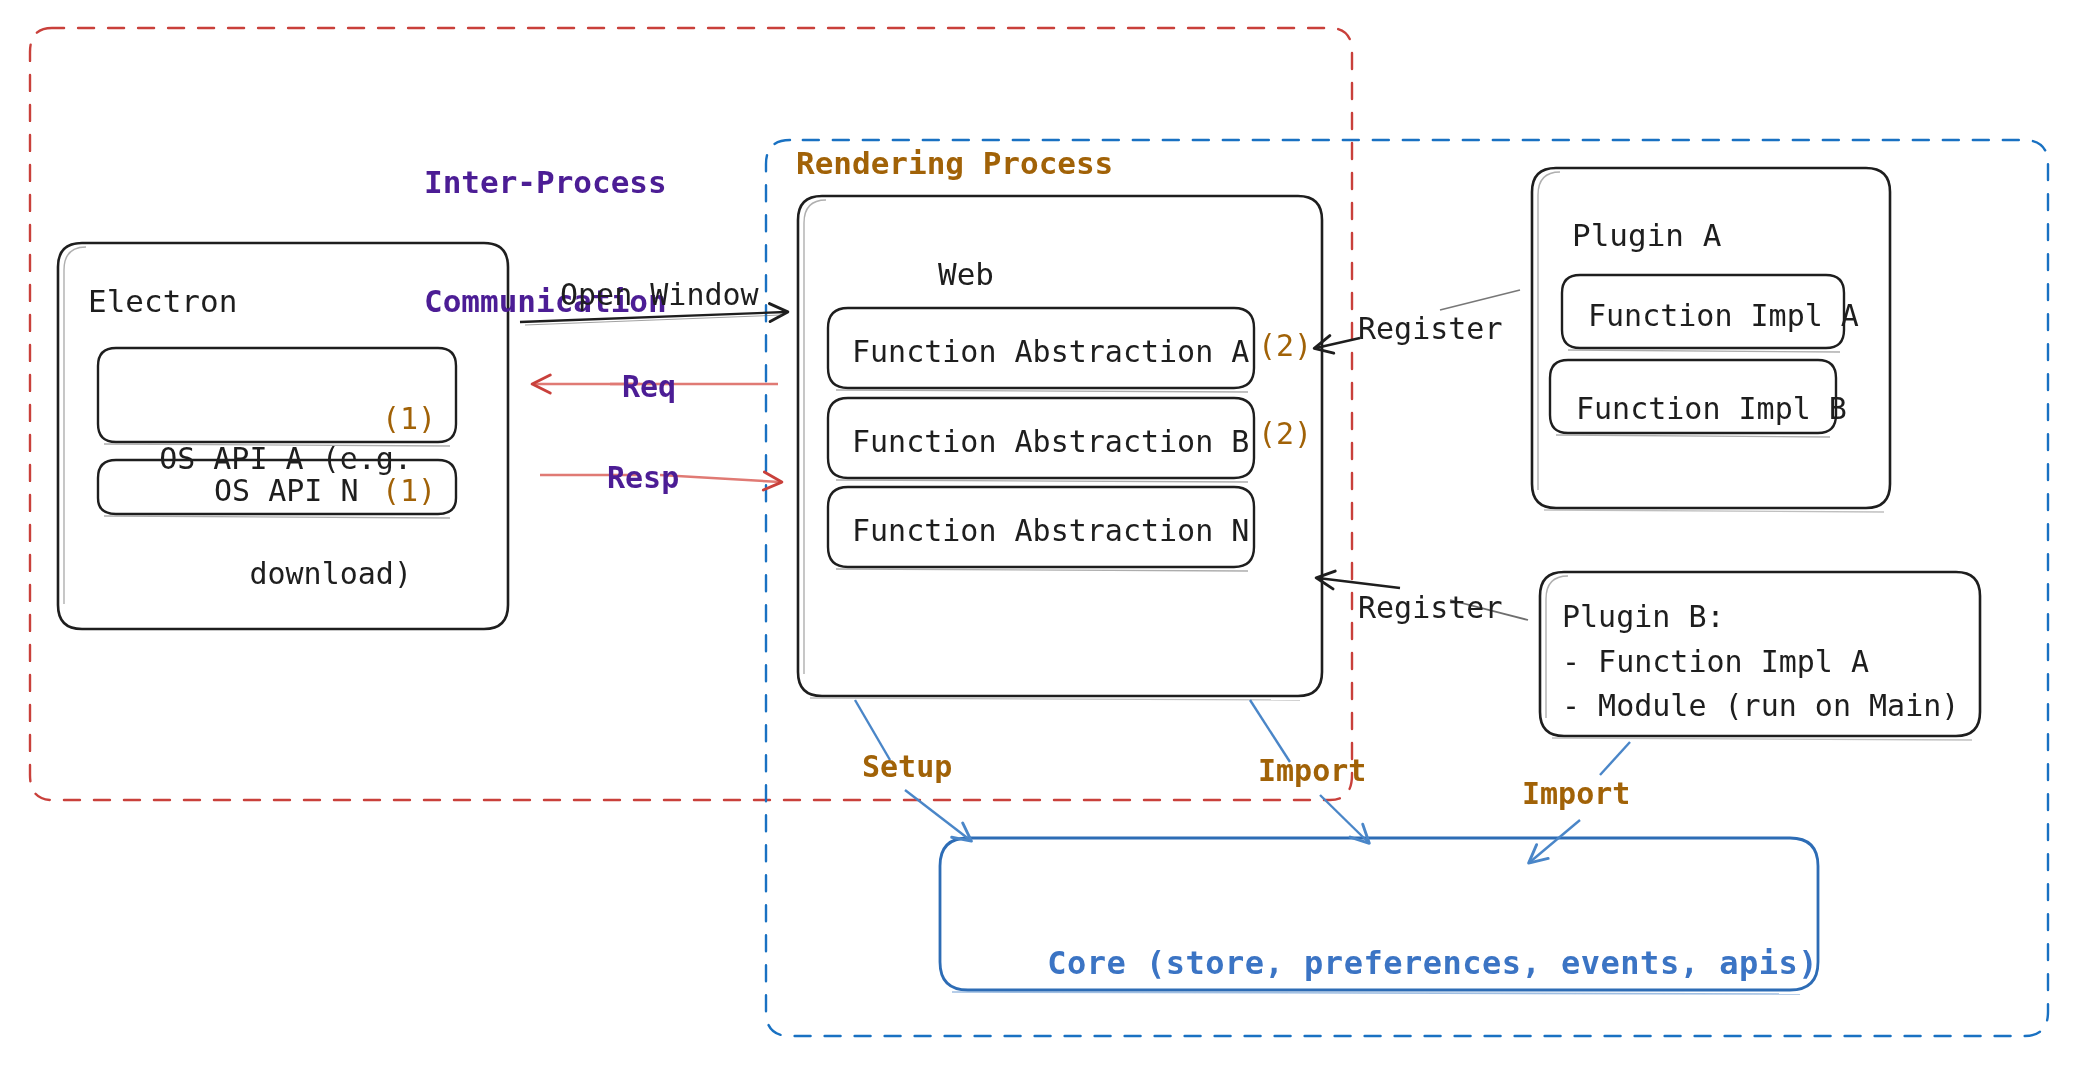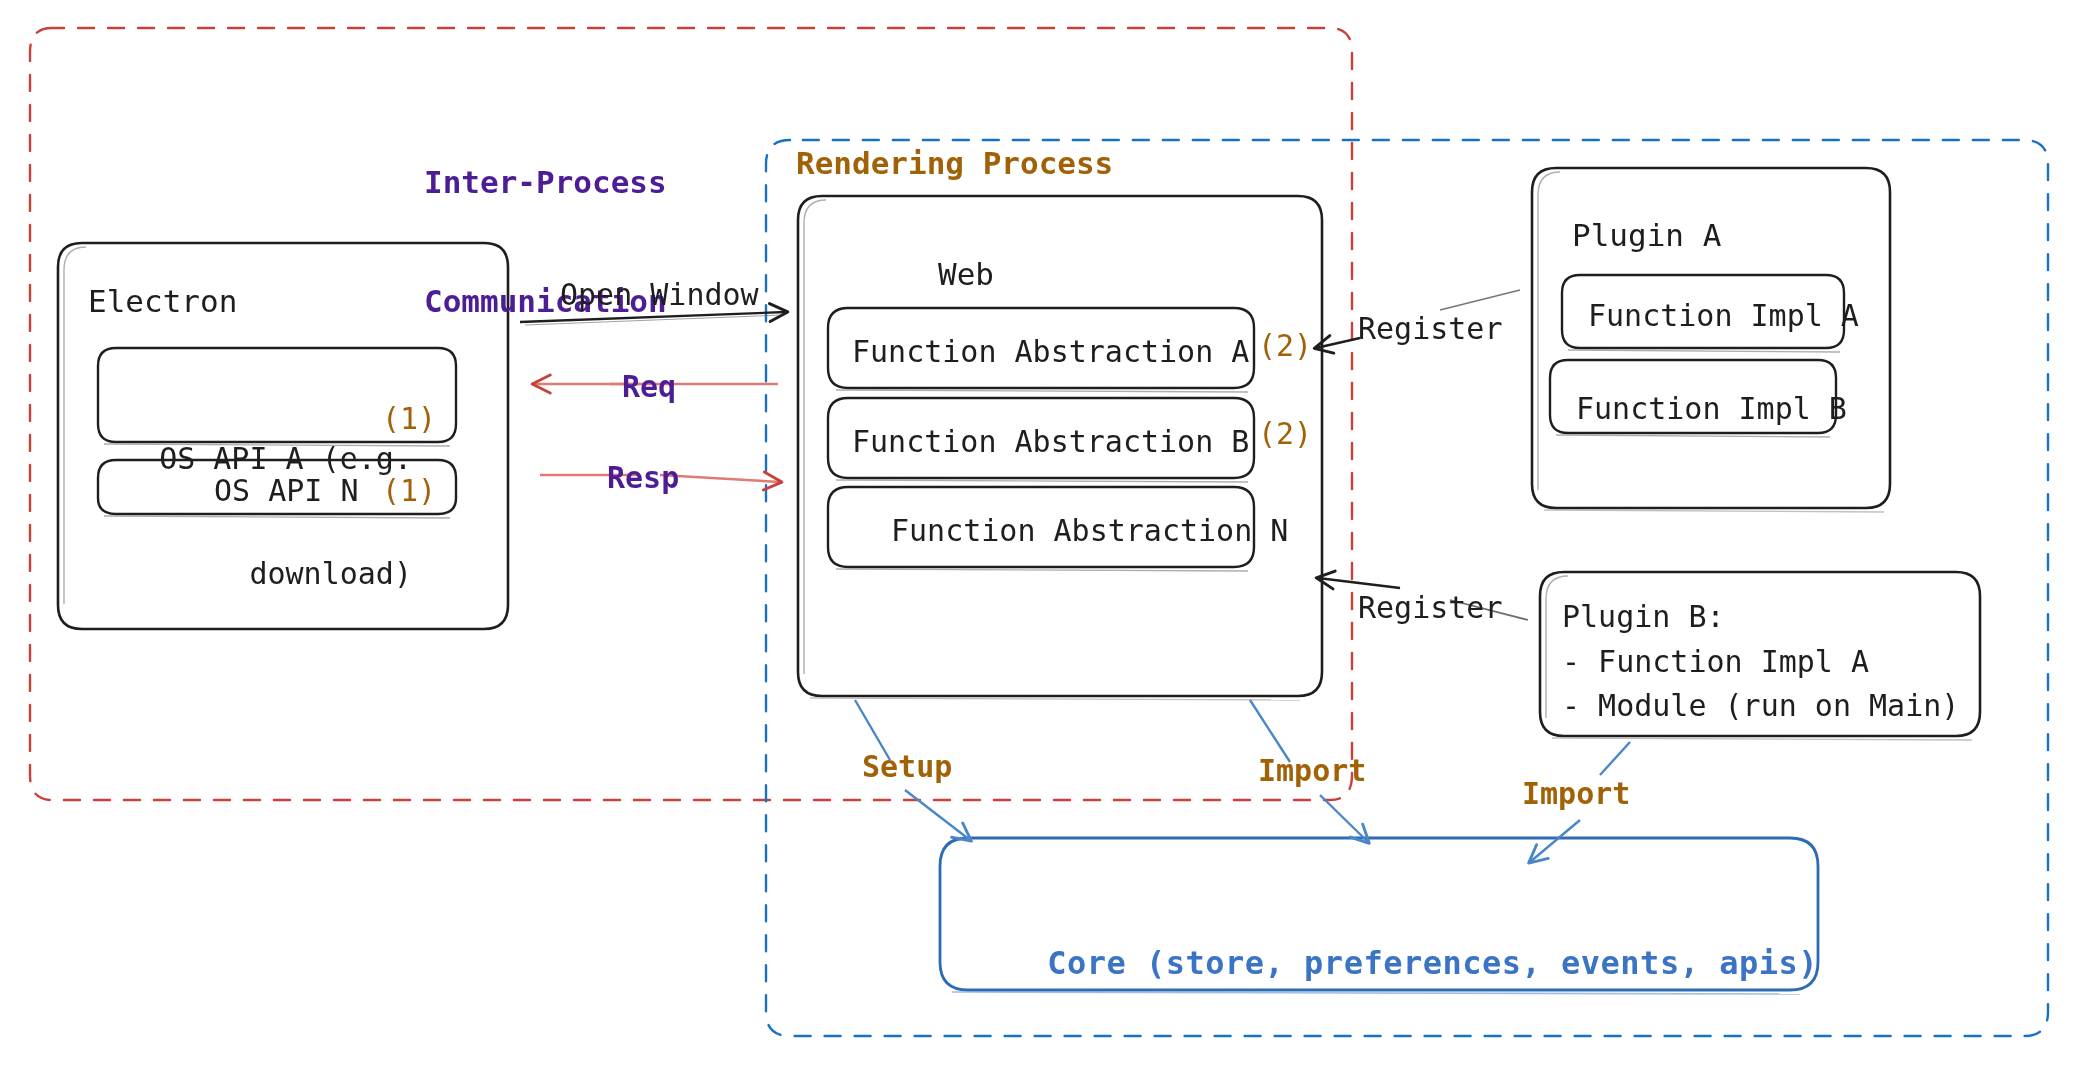--- a/index.html
+++ b/index.html
@@ -192,21 +192,21 @@
   <div class="label fs-inner t-blue" style="left:382px; top:472px;">(1)</div>
 
   <div class="label fs-box t-black" style="left:938px; top:255px;">Web</div>
 
   <div class="label fs-inner t-black" style="left:852px; top:333px;">Function Abstraction A</div>
   <div class="label fs-inner t-blue" style="left:1258px; top:327px;">(2)</div>
 
   <div class="label fs-inner t-black" style="left:852px; top:423px;">Function Abstraction B</div>
   <div class="label fs-inner t-blue" style="left:1258px; top:415px;">(2)</div>
 
-  <div class="label fs-inner t-black" style="left:891px; top:512px;">Function Abstraction N</div>
+  <div class="label fs-inner t-black" style="left:852px; top:512px;">Function Abstraction N</div>
 
 
   <div class="label fs-box t-black" style="left:1572px; top:216px;">Plugin A</div>
 
   <div class="label fs-inner t-black" style="left:1588px; top:297px;">Function Impl A</div>
 
   <div class="label fs-inner t-black" style="left:1576px; top:382px;margin-top:8px;">Function Impl B</div>
 
 
   <div class="label fs-inner t-black" style="left:1562px; top:598px;">Plugin B:</div>

